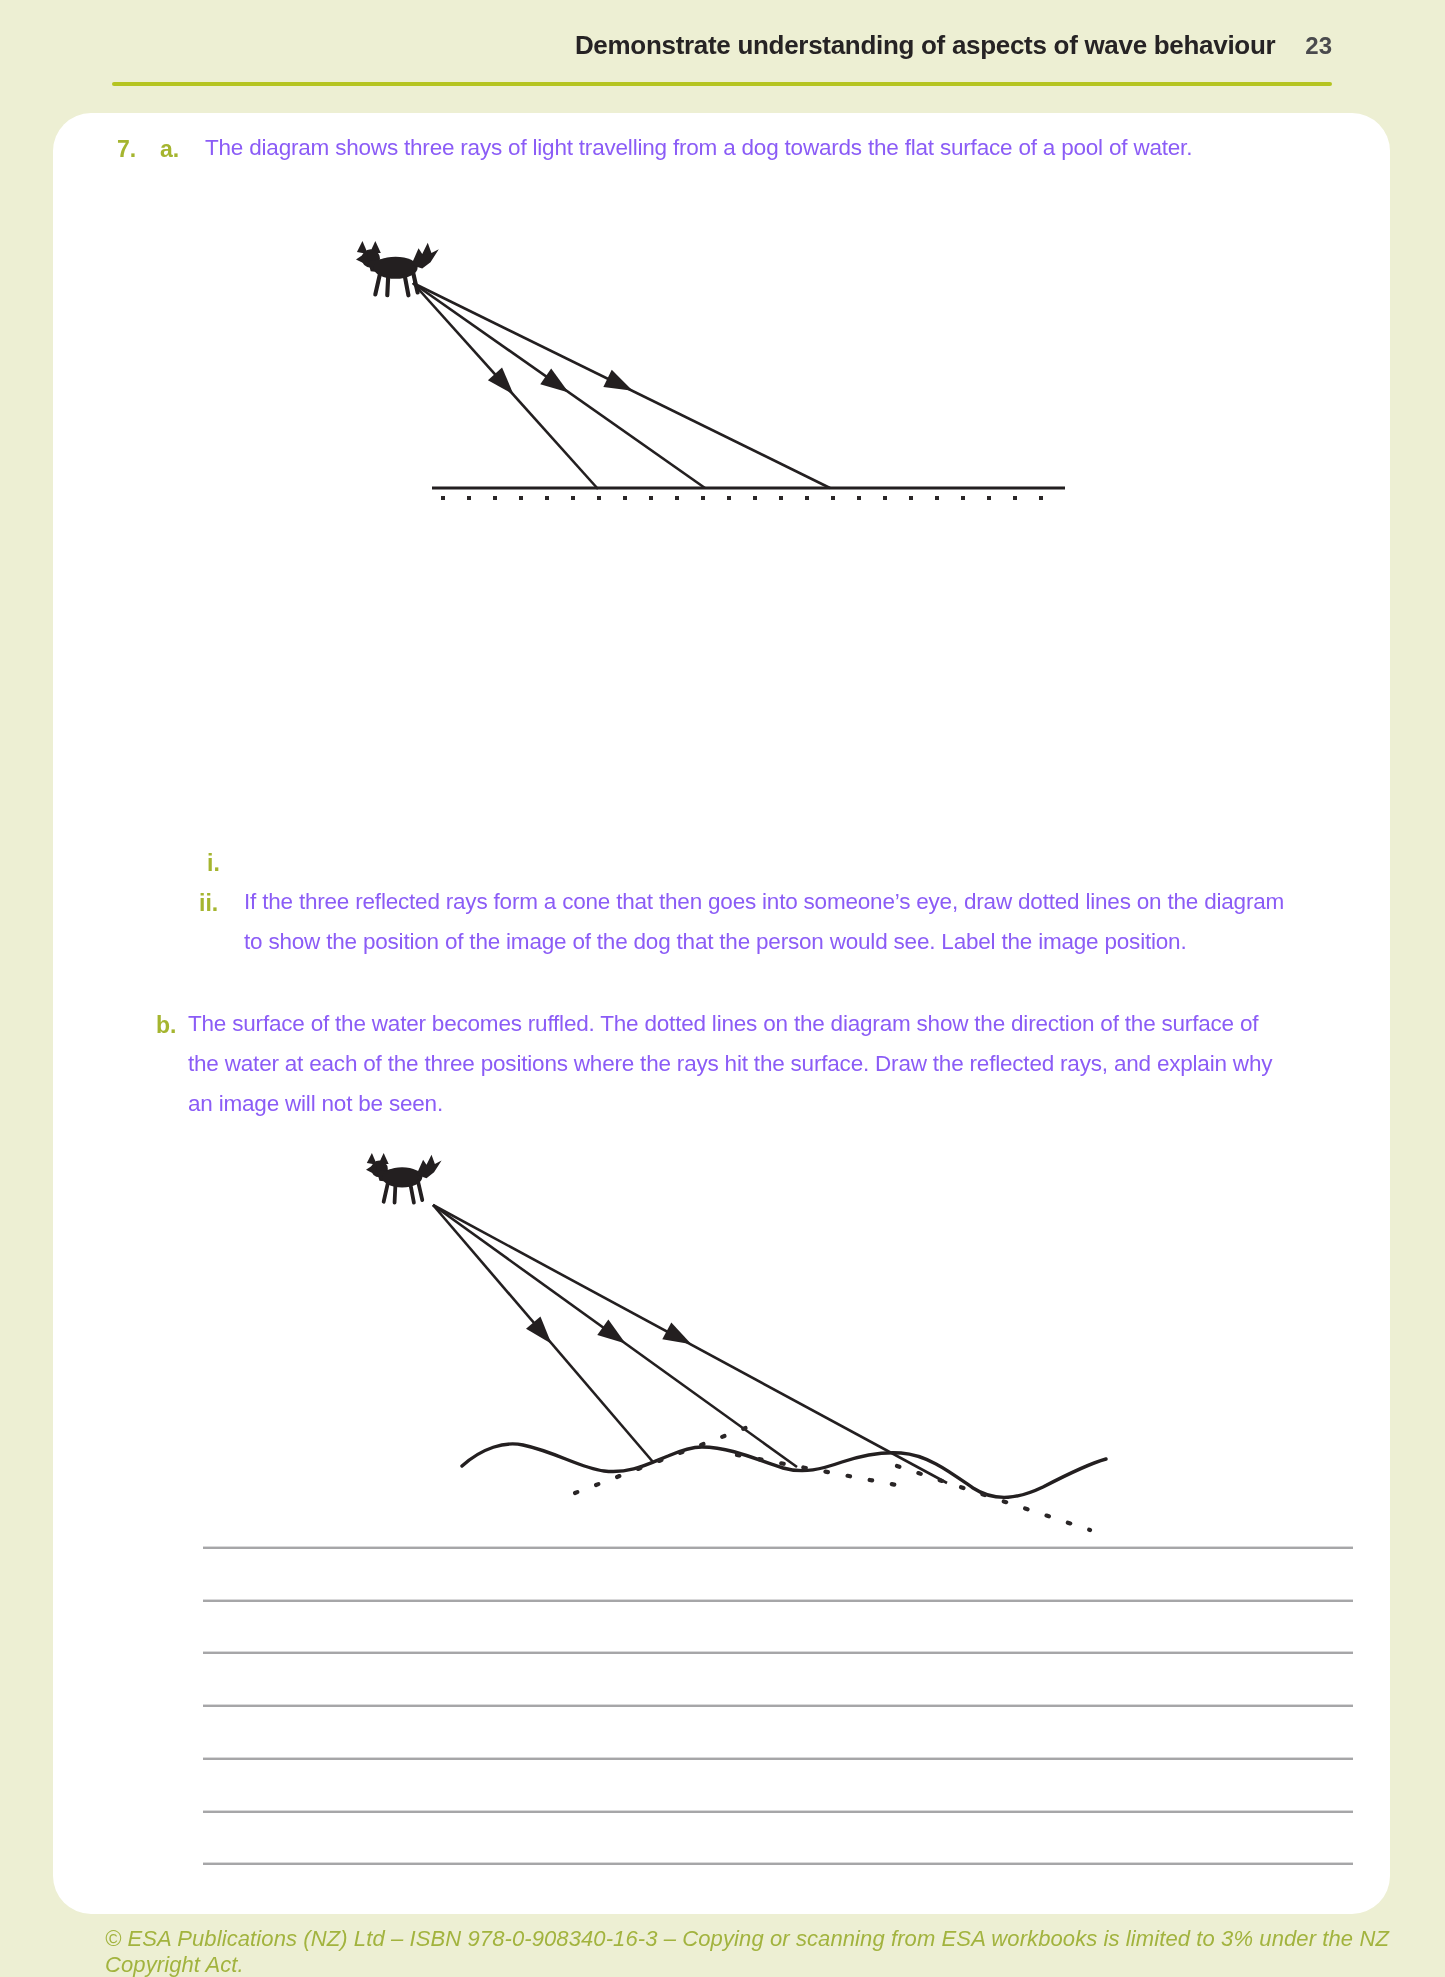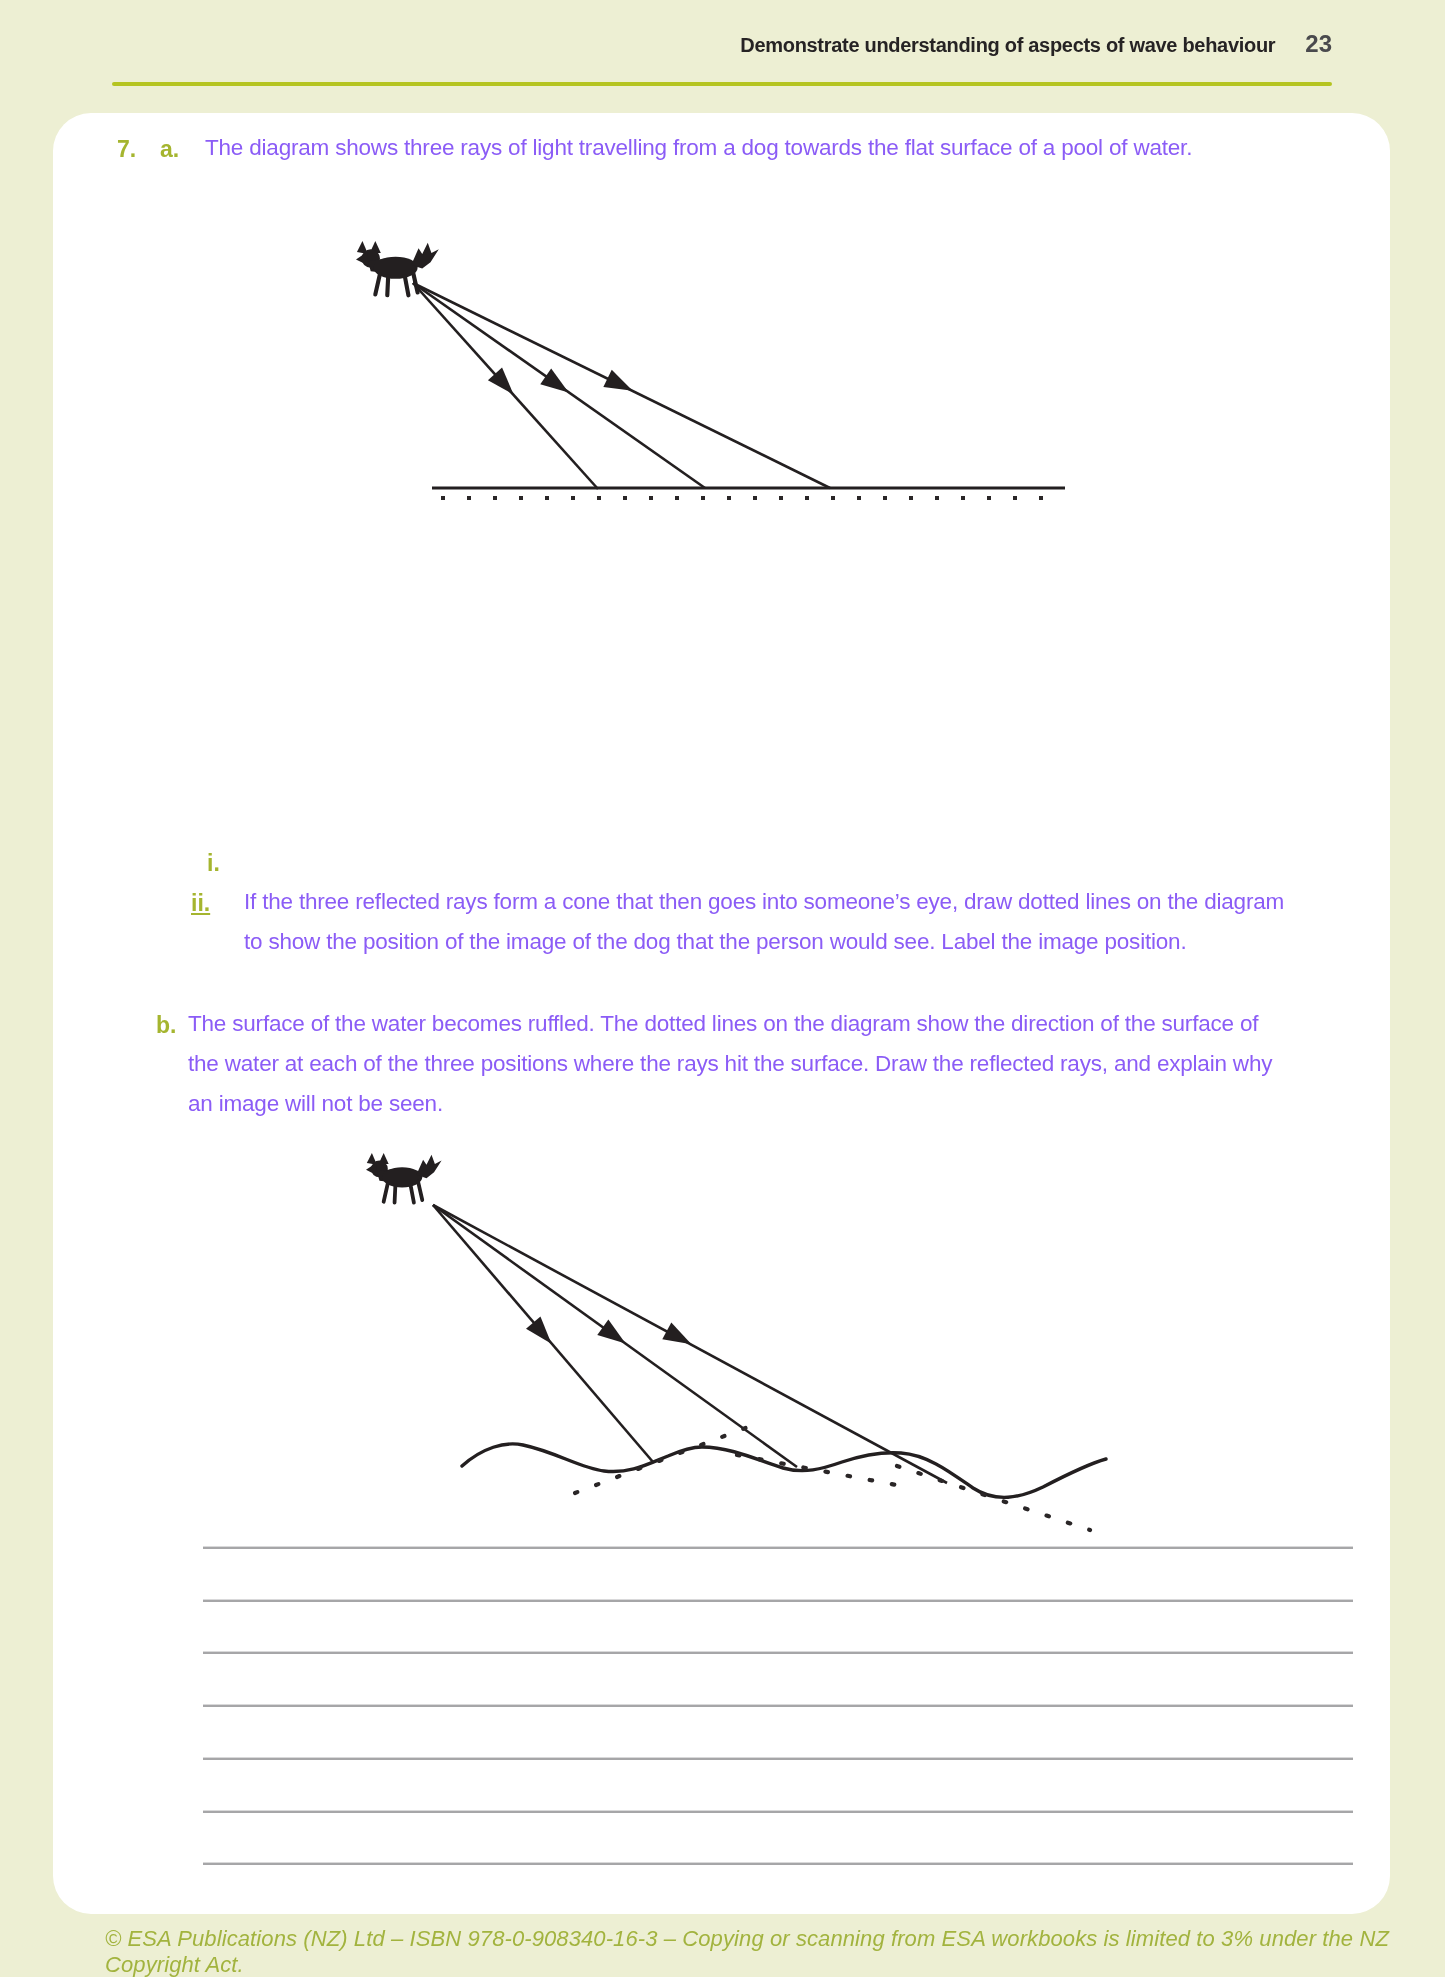--- a/index.html
+++ b/index.html
@@ -10,21 +10,21 @@
     font-family:"Liberation Sans", sans-serif;
     color:#2d2a2b;
     overflow:hidden;
   }
   
   .header-row{
     position:absolute;top:30px;right:113px;
     display:flex;align-items:baseline;gap:30px;
   }
   .page-title{
-    font-size:20px;font-weight:bold;color:#262324;letter-spacing:-0.3px;
+    font-size:26px;font-weight:bold;color:#262324;letter-spacing:-0.3px;
   }
   .page-number{
     font-size:24px;font-weight:bold;color:#4a4a4d;
   }
   .header-rule{
     position:absolute;left:112px;top:82px;width:1220px;height:4px;
     background:#b5c420;border-radius:2px;
   }
   
   .card{
@@ -35,21 +35,21 @@
   .q-num{
     position:absolute;left:117px;top:136px;
     font-size:23px;font-weight:bold;color:#a5b52f;
   }
   .part-label{
     position:absolute;font-size:23px;font-weight:bold;color:#a5b52f;
   }
   .part-a-label{left:160px;top:136px;}
   .part-b-label{left:156px;top:1012px;}
   .sub-label-i{left:207px;top:850px;}
-  .sub-label-ii{left:191px;top:890px;text-decoration:underline;}
+  .sub-label-ii{left:199px;top:890px;}
   .body-text{
     position:absolute;font-size:22.5px;line-height:40px;color:#8b5cf6;
     letter-spacing:-0.2px;
   }
   .part-a-text{left:205px;top:128px;width:1130px;}
   .sub-i-text{left:252px;top:842px;width:1060px;}
   .sub-ii-text{left:244px;top:882px;width:1055px;}
   .part-b-text{left:188px;top:1004px;width:1105px;}
   
   .diagram-svg{position:absolute;}

